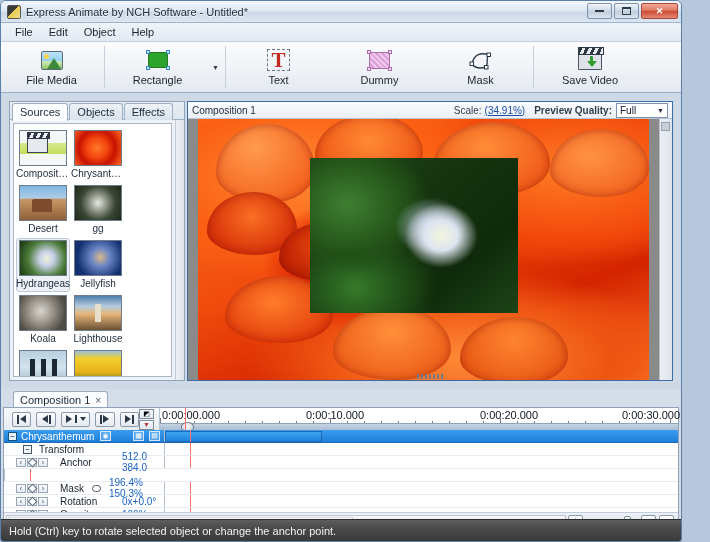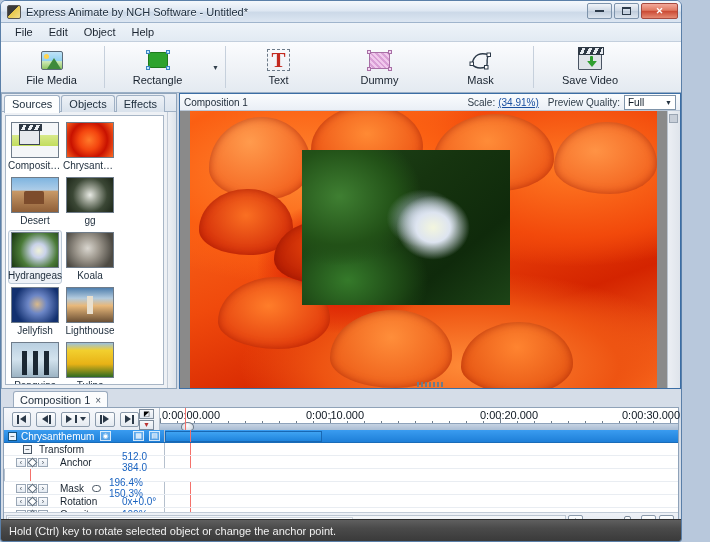--- a/index.html
+++ b/index.html
@@ -135,21 +135,21 @@
   .ic-dummy .h.tl{left:-3px;top:-3px}.ic-dummy .h.tr{right:-3px;top:-3px}
   .ic-dummy .h.bl{left:-3px;bottom:-3px}.ic-dummy .h.br{right:-3px;bottom:-3px}
   .ic-mask { width:24px; height:20px; position:relative; }
   .ic-mask svg { display:block; }
   .tb-caret {
     width: 15px; display:flex; align-items:center; justify-content:center;
     font-size: 7px; color:#33404d; cursor: default;
   }
 
   
-  .main { display: flex; height: 296px; background: #cfd9e6; padding: 0; gap: 2px; }
+  .main { display: flex; height: 296px; background: #cfd9e6; padding: 8px; gap: 2px; }
 
   
   .leftpanel {
     width: 176px; display:flex; flex-direction:column;
     background: #eef1f5; border: 1px solid #8fa4bb;
   }
   .tabs { display:flex; height: 18px; padding-left:2px; gap:1px;
     background: linear-gradient(180deg,#e9eef5,#dde5ee); border-bottom:1px solid #9fb0c4; }
   .tab {
     padding: 2px 7px 0 7px; font-size: 11px; color:#20303f;
@@ -200,21 +200,21 @@
     border: 1px solid #3b6ea5; background: #f2f5f9;
   }
   .pv-head {
     height: 17px; display:flex; align-items:center; padding: 0 4px;
     background: linear-gradient(180deg,#fafcfe,#eaeff6);
     border-bottom: 1px solid #b9c6d6; font-size: 10px; color:#1b2836;
   }
   .pv-title { flex: 1; }
   .pv-scale-lbl { margin-right: 3px; color:#33404d; }
   .pv-scale-val { color:#1a4fa0; text-decoration: underline; cursor: pointer; }
-  .pv-pq-lbl { margin-left: 9px; margin-right: 4px; color:#33404d; }
+  .pv-pq-lbl { margin-left: 9px; margin-right: 4px; color:#33404d;font-weight:bold; }
   .pv-select {
     width: 52px; height: 15px; border:1px solid #7e93a9; background:#fff;
     display:flex; align-items:center; padding-left:3px; font-size:10px; color:#101c28;
     position:relative; cursor:default;
   }
   .pv-select .arr { position:absolute; right:3px; font-size:7px; color:#23313f; }
   .pv-canvas { flex:1; position:relative; background:#8a8a8a; overflow:hidden; }
   .pv-bg {
     position:absolute; left:10px; top:0; right:23px; bottom:0;
     background:
@@ -459,26 +459,26 @@
           </div>
           <div class="srcitem">
             <div class="thumb th-gg"></div>
             <div class="srcname">gg</div>
           </div>
           <div class="srcitem selected">
             <div class="thumb th-hyd"></div>
             <div class="srcname">Hydrangeas</div>
           </div>
           <div class="srcitem">
+            <div class="thumb th-jelly"></div>
+            <div class="srcname">Jellyfish</div>
+          </div>
+          <div class="srcitem">
             <div class="thumb th-koala"></div>
             <div class="srcname">Koala</div>
-          </div>
-          <div class="srcitem">
-            <div class="thumb th-jelly"></div>
-            <div class="srcname">Jellyfish</div>
           </div>
           <div class="srcitem">
             <div class="thumb th-light"></div>
             <div class="srcname">Lighthouse</div>
           </div>
           <div class="srcitem">
             <div class="thumb th-peng"></div>
             <div class="srcname">Penguins</div>
           </div>
           <div class="srcitem">

